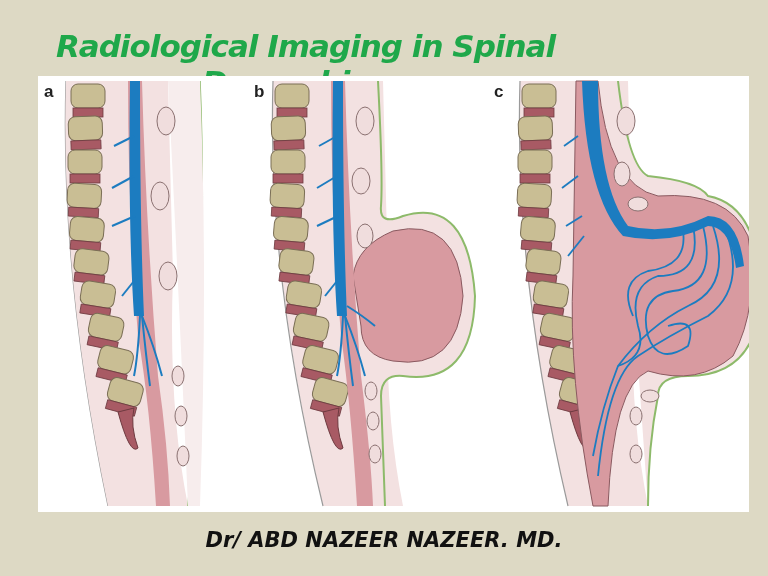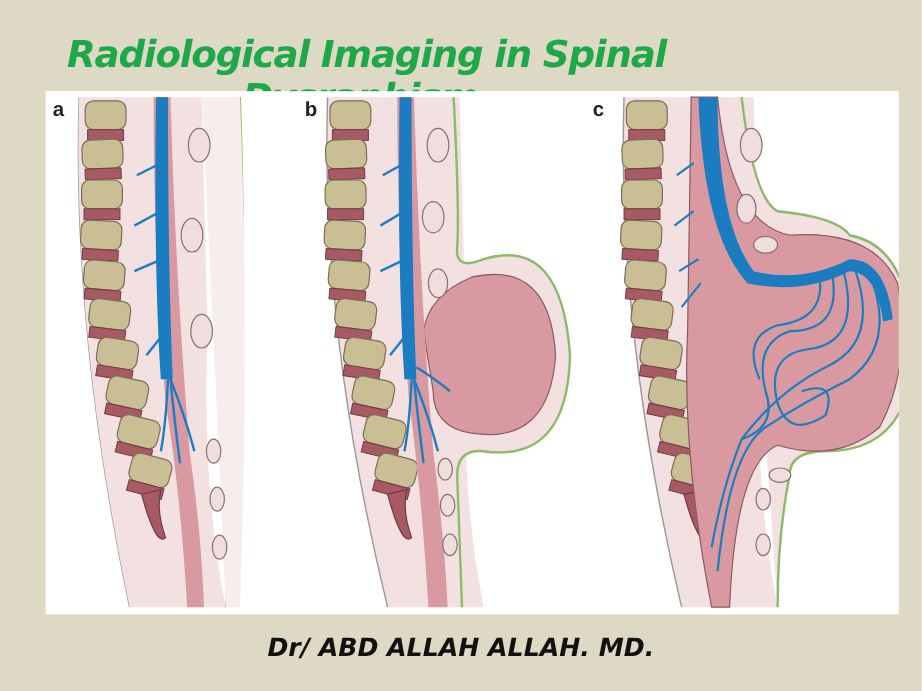--- a/index.html
+++ b/index.html
@@ -178,13 +178,13 @@
       </g>
     </g>
   </svg>
 
   <span class="panel-label" style="left:6px;">a</span>
   <span class="panel-label" style="left:216px;">b</span>
   <span class="panel-label" style="left:456px;">c</span>
 
 </div>
 
-<div class="author">Dr/ ABD ALLAH ALLAH. MD.</div>
+<div class="author">Dr/ ABD NAZEER NAZEER. MD.</div>
 
 </body></html>

